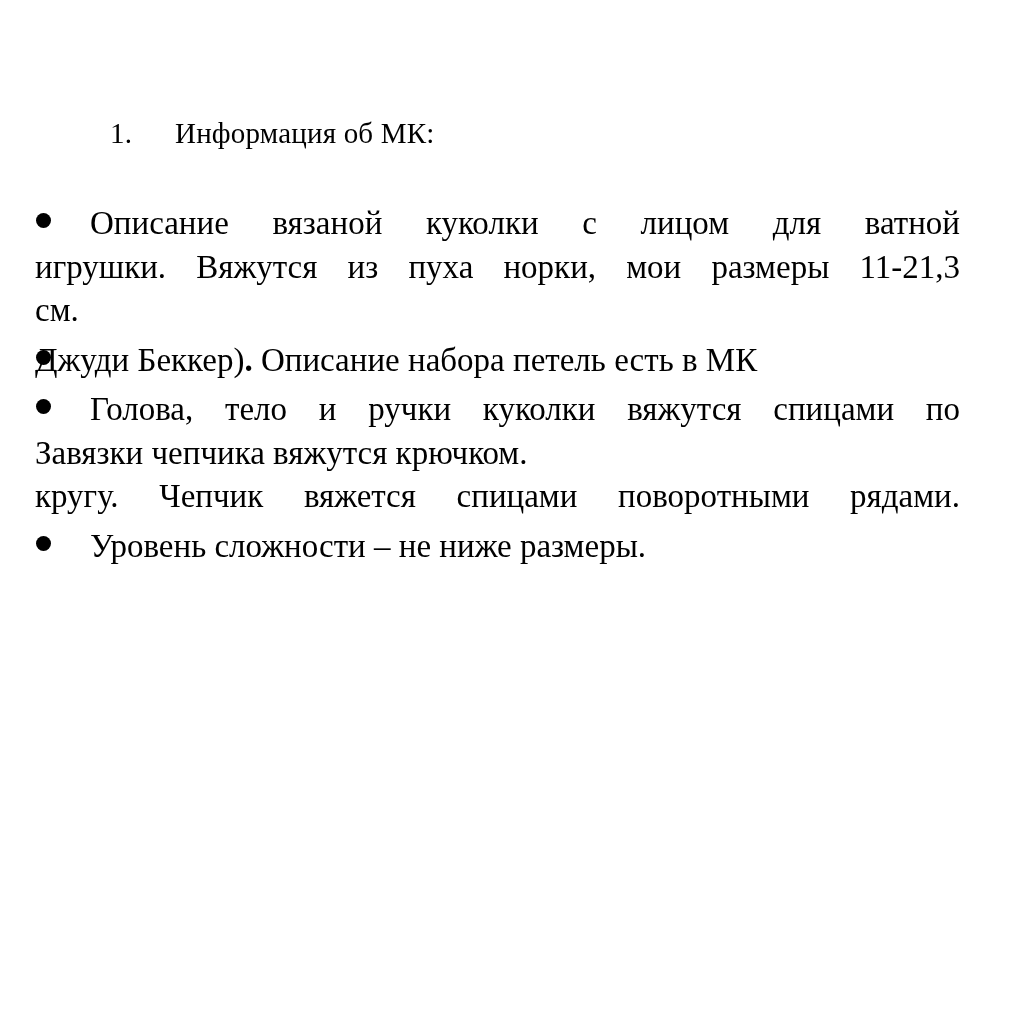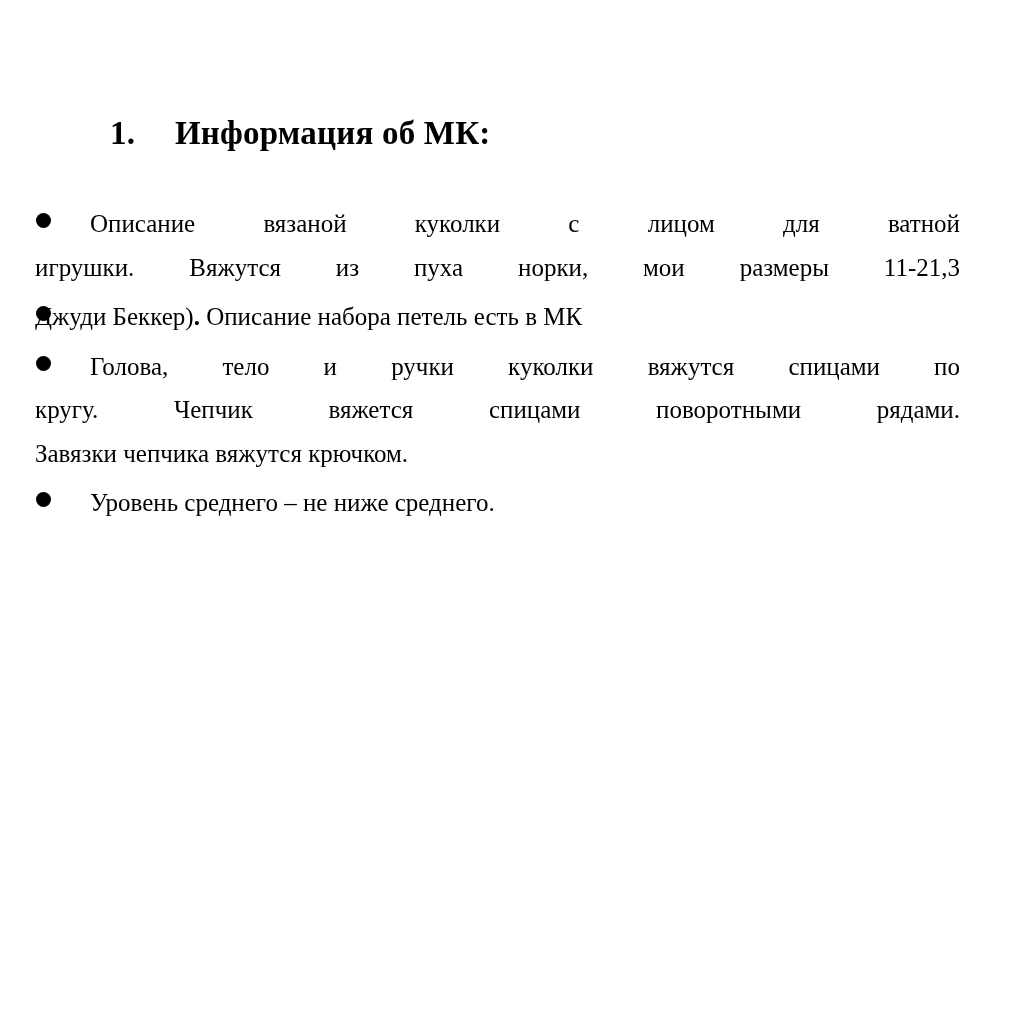--- a/index.html
+++ b/index.html
@@ -15,33 +15,33 @@
     color: #000000;
   }
   .page {
     box-sizing: border-box;
     width: 1017px;
     height: 1016px;
     padding: 0 57px 0 35px;
     background: #ffffff;
   }
   .heading {
-    font-size: 33px;
-    font-weight: bold;
+    font-size: 29px;
+    font-weight: normal;
     line-height: 45px;
     margin: 111px 0 46px 75px;
     letter-spacing: 0.2px;
   }
   .heading .num {
     display: inline-block;
     width: 65px;
   }
   .li {
     position: relative;
-    font-size: 25px;
+    font-size: 33px;
     line-height: 43.5px;
     margin: 0 0 6px 0;
     text-align: left;
   }
   .bullet {
     position: absolute;
     left: 1px;
     top: 11px;
     width: 15px;
     height: 15px;
@@ -68,35 +68,36 @@
 <div class="page">
 
   <h1 class="heading"><span class="num">1.</span><span>Информация об МК:</span></h1>
 
   <div>
 
     <p class="li">
       <span class="bullet"></span>
       <span class="line first just">Описание вязаной куколки с лицом для ватной</span>
       <span class="line just">игрушки. Вяжутся из пуха норки, мои размеры 11-21,3</span>
+      <span class="line">см.</span>
     </p>
 
 
     <p class="li">
       <span class="bullet"></span>
       <span class="line"><span>Джуди Беккер)</span><span class="bold-dot">.</span><span> Описание набора петель есть в МК</span></span>
     </p>
 
     <p class="li">
       <span class="bullet"></span>
       <span class="line first just">Голова, тело и ручки куколки вяжутся спицами по</span>
+      <span class="line">Завязки чепчика вяжутся крючком.</span>
       <span class="line just">кругу. Чепчик вяжется спицами поворотными рядами.</span>
-      <span class="line">Завязки чепчика вяжутся крючком.</span>
     </p>
 
 
     <p class="li">
       <span class="bullet"></span>
-      <span class="line first">Уровень среднего – не ниже среднего.</span>
+      <span class="line first">Уровень сложности – не ниже размеры.</span>
     </p>
 
   </div>
 </div>
 
 </body></html>

